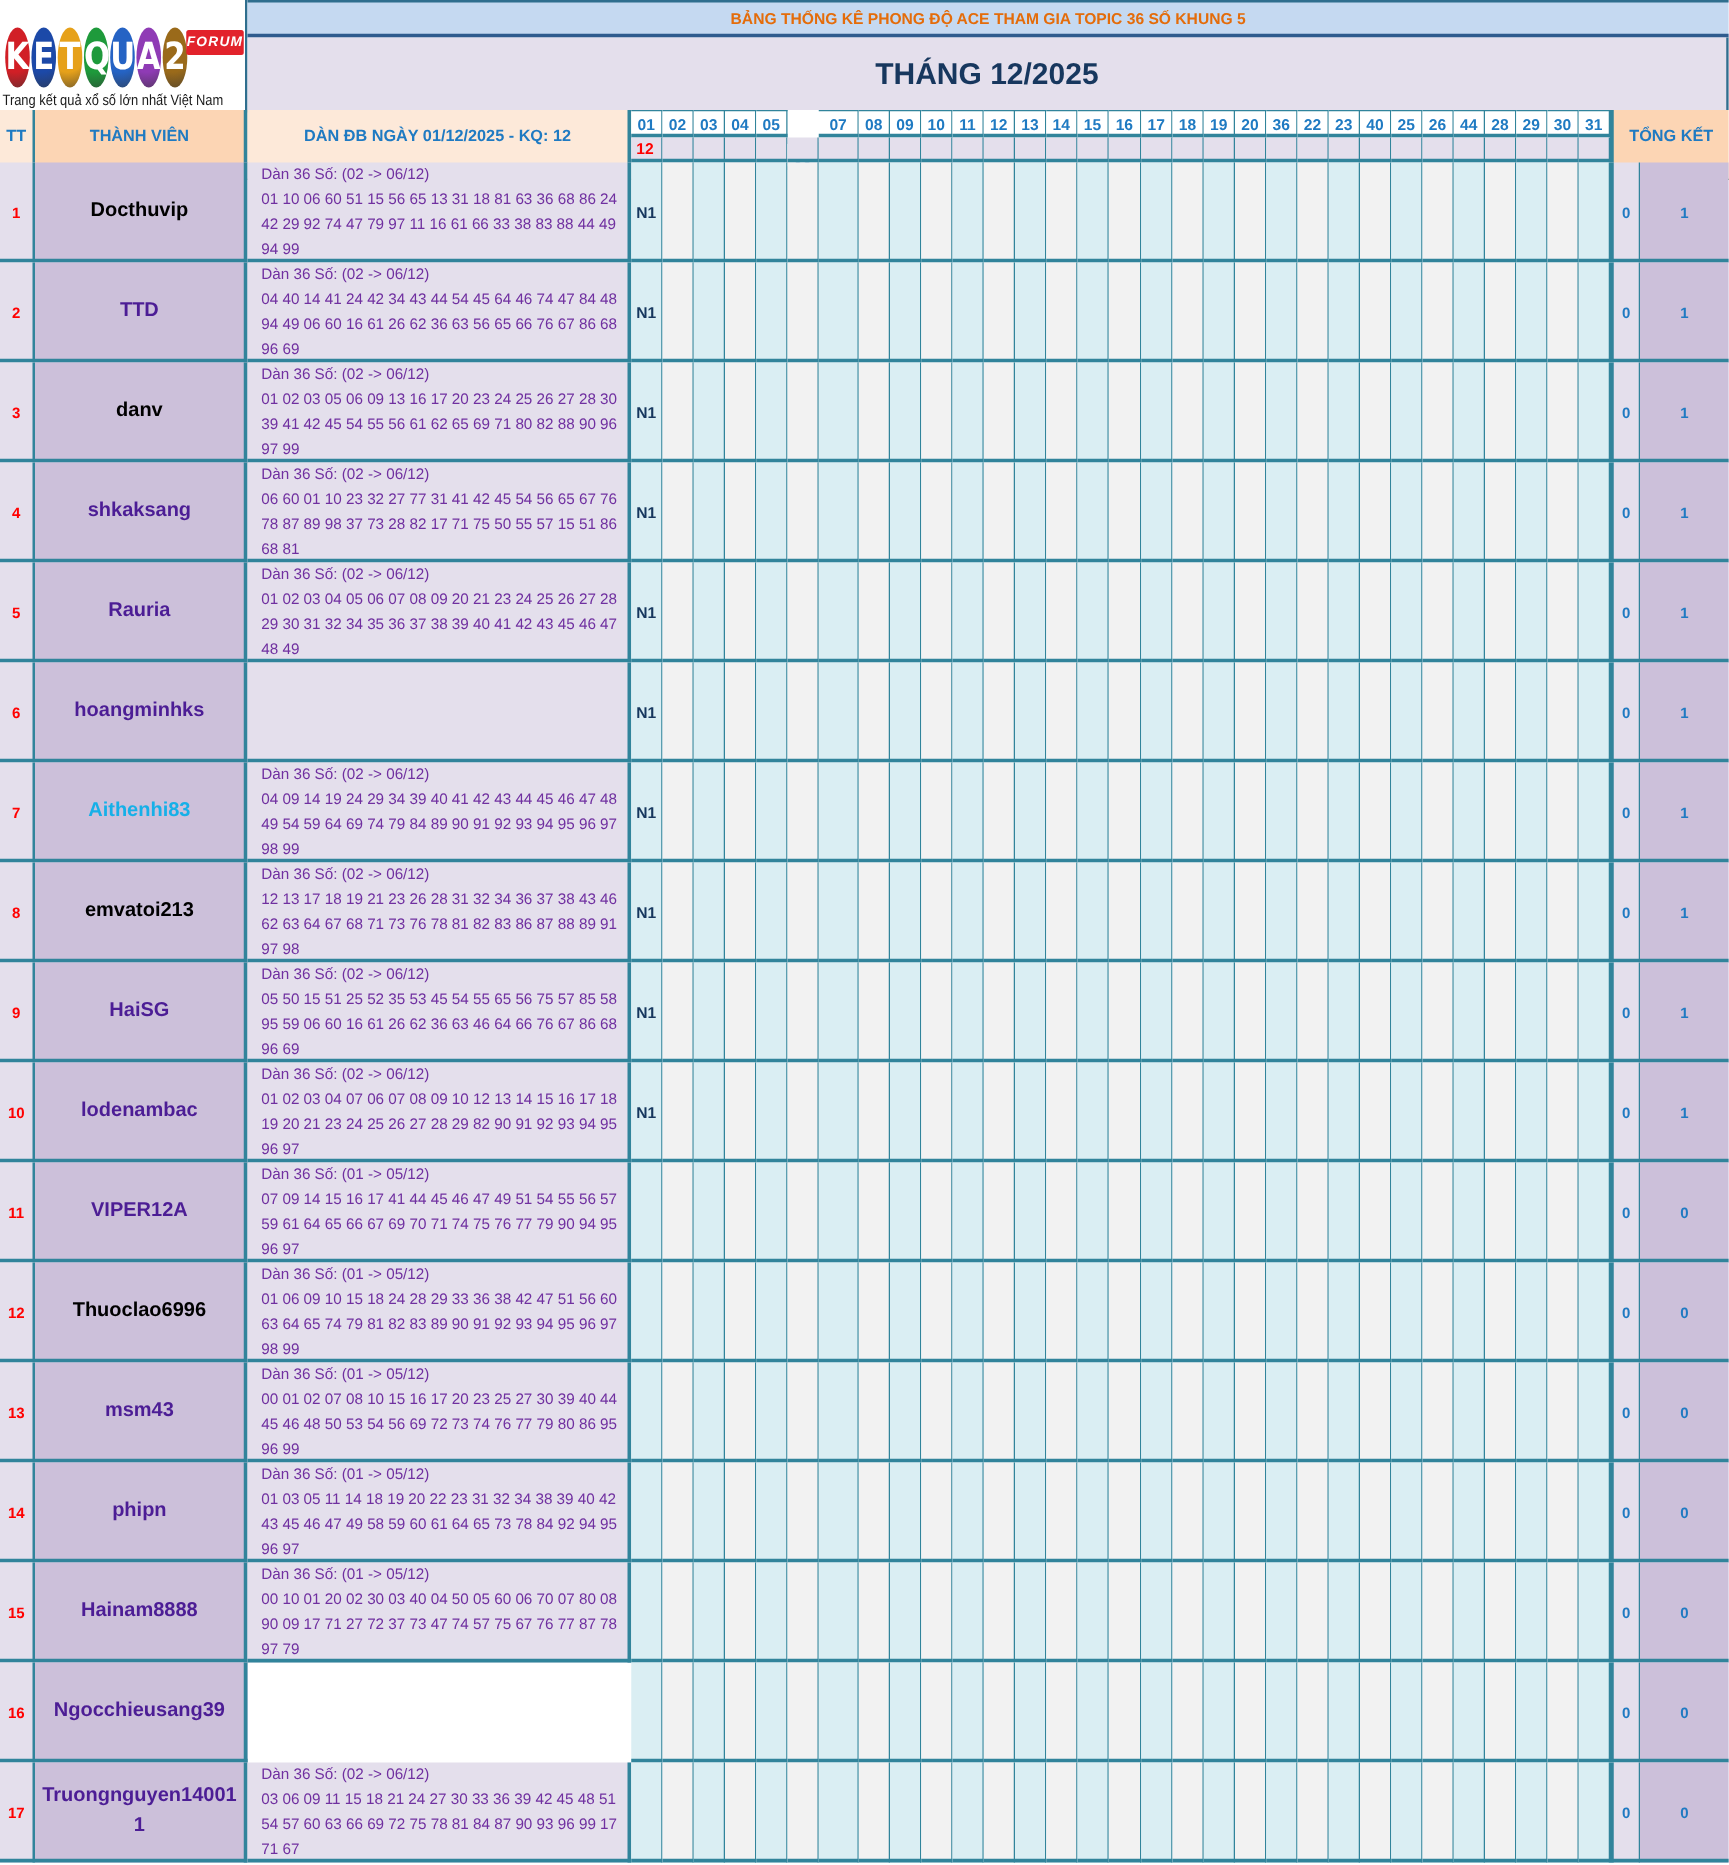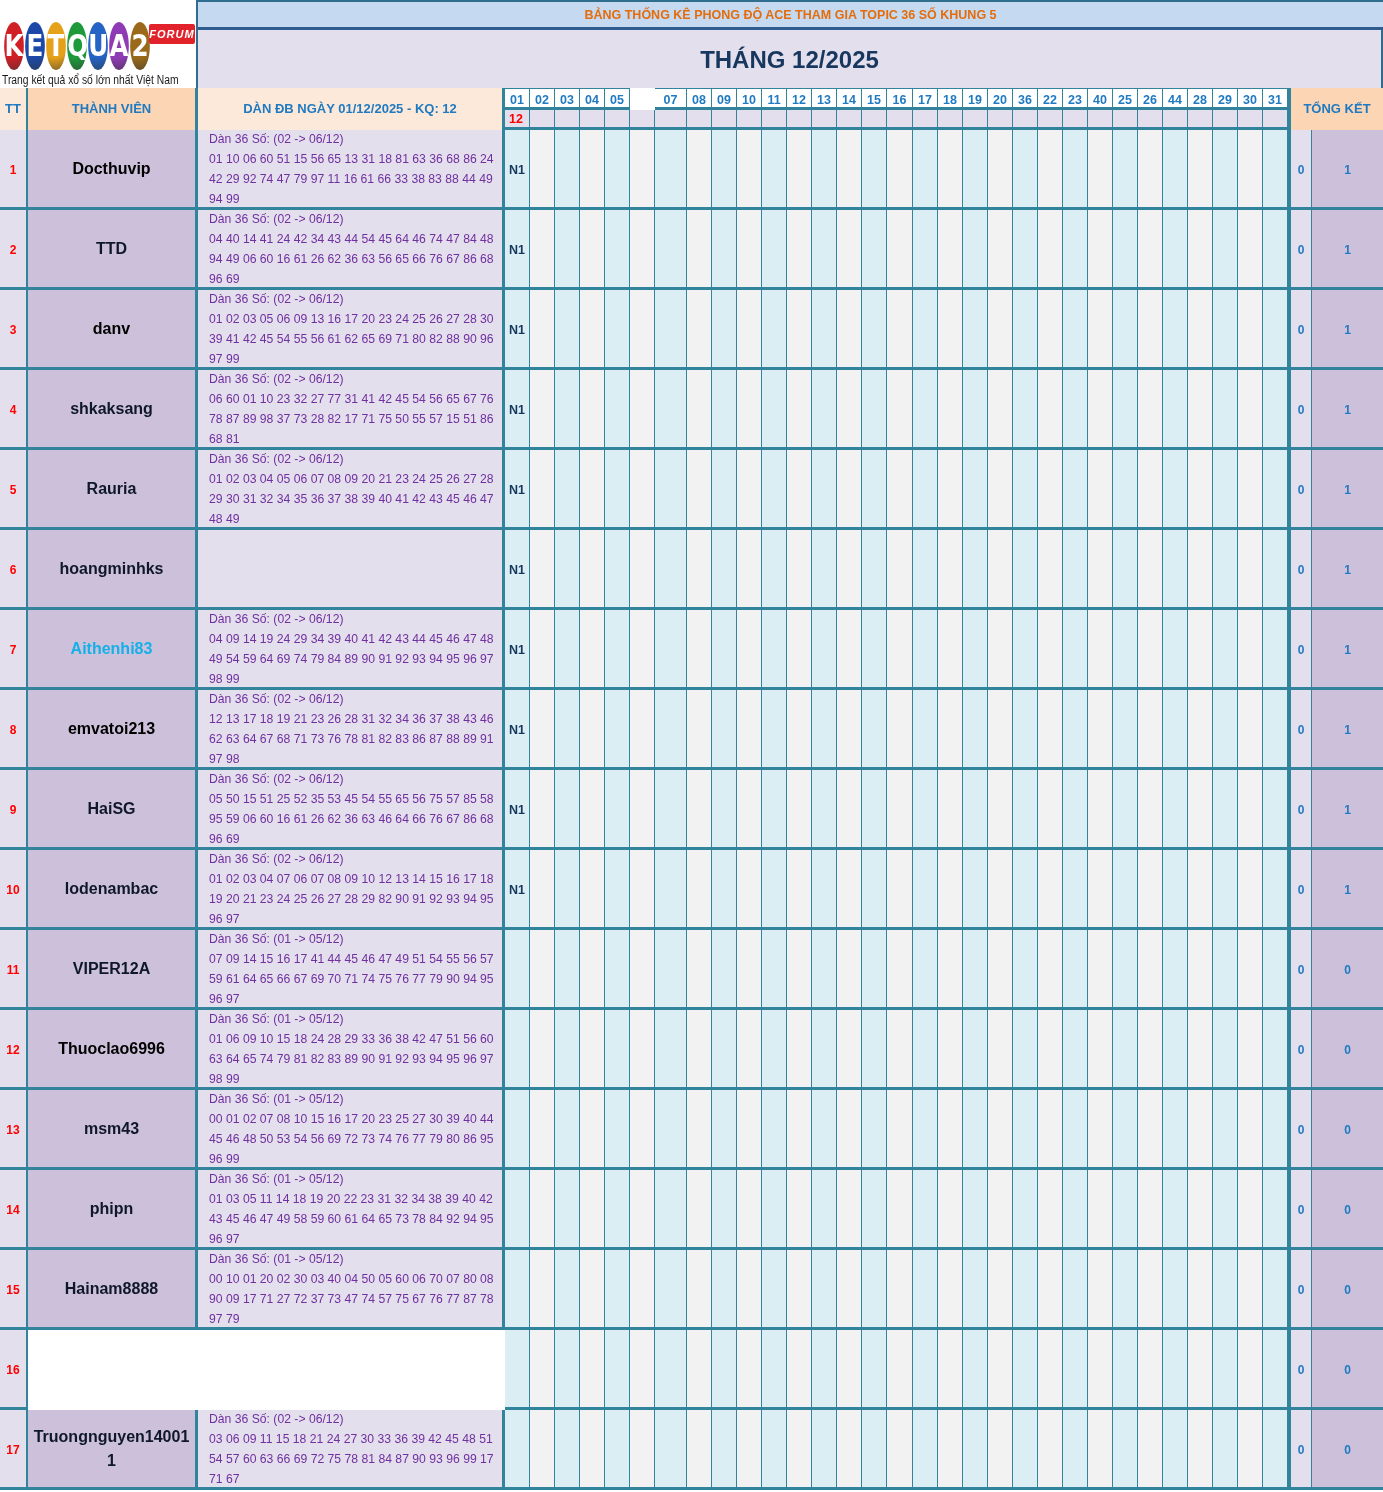--- a/index.html
+++ b/index.html
@@ -36,21 +36,21 @@
   .c-member { left: 28px; width: 170px; background: #ccc0da; font-weight: bold; font-size: 16px; text-align: center; display: flex; align-items: center; justify-content: center; border-right: 3px solid #31849b; padding: 0 2px; line-height: 24px; word-break: break-all; }
   .c-dan { left: 198px; width: 307px; background: #e4dfec; color: #7030a0; font-size: 12.2px; line-height: 20px; padding: 0 0 0 11px; border-right: 3px solid #31849b; overflow: hidden; white-space: normal; }
   .c-dan .dan-inner { position: absolute; left: 11px; right: 6px; top: 0; bottom: 0; display: flex; flex-direction: column; justify-content: center; }
   .c-day { border-right: 1px solid #31849b; font-weight: bold; font-size: 12.5px; color: #17375e; line-height: 80px; padding-left: 4px; }
   .odd { background: #daeef3; }
   .even { background: #f2f2f2; }
   .c-t1 { left: 1288px; width: 24px; background: #e4dfec; color: #1f7ac2; font-weight: bold; font-size: 12px; text-align: center; line-height: 80px; border-left: 3px solid #31849b; border-right: 1px solid #31849b; }
   .c-t2 { left: 1312px; width: 71px; background: #ccc0da; color: #1f7ac2; font-weight: bold; font-size: 12px; text-align: center; line-height: 80px; }
 
   .name-black { color: #000000; }
-  .name-brown { color: #0f172a; }
+  .name-brown { color: #4c1d95; }
   .name-cyan { color: #16b0e8; }
 </style>
 </head>
 <body>
 
 <div class="abs logo">
   <div class="logo-balls" id="logo-balls">
       <div class="ball" style="left: 0px; background: radial-gradient(circle at 40% 35%, rgb(209, 31, 38) 55%, rgb(51, 51, 51) 130%);">K</div>
       <div class="ball" style="left: 21px; background: radial-gradient(circle at 40% 35%, rgb(28, 73, 168) 55%, rgb(51, 51, 51) 130%);">E</div>
       <div class="ball" style="left: 42px; background: radial-gradient(circle at 40% 35%, rgb(230, 161, 26) 55%, rgb(51, 51, 51) 130%);">T</div>
@@ -801,20 +801,21 @@
       <div class="cell c-day odd" style="left: 1163px; width: 25px;"></div>
       <div class="cell c-day even" style="left: 1188px; width: 25px;"></div>
       <div class="cell c-day odd" style="left: 1213px; width: 25px;"></div>
       <div class="cell c-day even" style="left: 1238px; width: 25px;"></div>
       <div class="cell c-day odd" style="left: 1263px; width: 25px;"></div>
       <div class="cell c-t1">0</div>
       <div class="cell c-t2">0</div>
     </div>
     <div class="row" style="top: 1330px;">
       <div class="cell c-tt">16</div>
+      <div class="cell c-member name-brown">Ngocchieusang39</div>
       <div class="cell c-day odd" style="left: 505px; width: 25px;"></div>
       <div class="cell c-day even" style="left: 530px; width: 25px;"></div>
       <div class="cell c-day odd" style="left: 555px; width: 25px;"></div>
       <div class="cell c-day even" style="left: 580px; width: 25px;"></div>
       <div class="cell c-day odd" style="left: 605px; width: 25px;"></div>
       <div class="cell c-day even" style="left: 630px; width: 25px;"></div>
       <div class="cell c-day odd" style="left: 655px; width: 32px;"></div>
       <div class="cell c-day even" style="left: 687px; width: 25px;"></div>
       <div class="cell c-day odd" style="left: 712px; width: 25px;"></div>
       <div class="cell c-day even" style="left: 737px; width: 25px;"></div>

